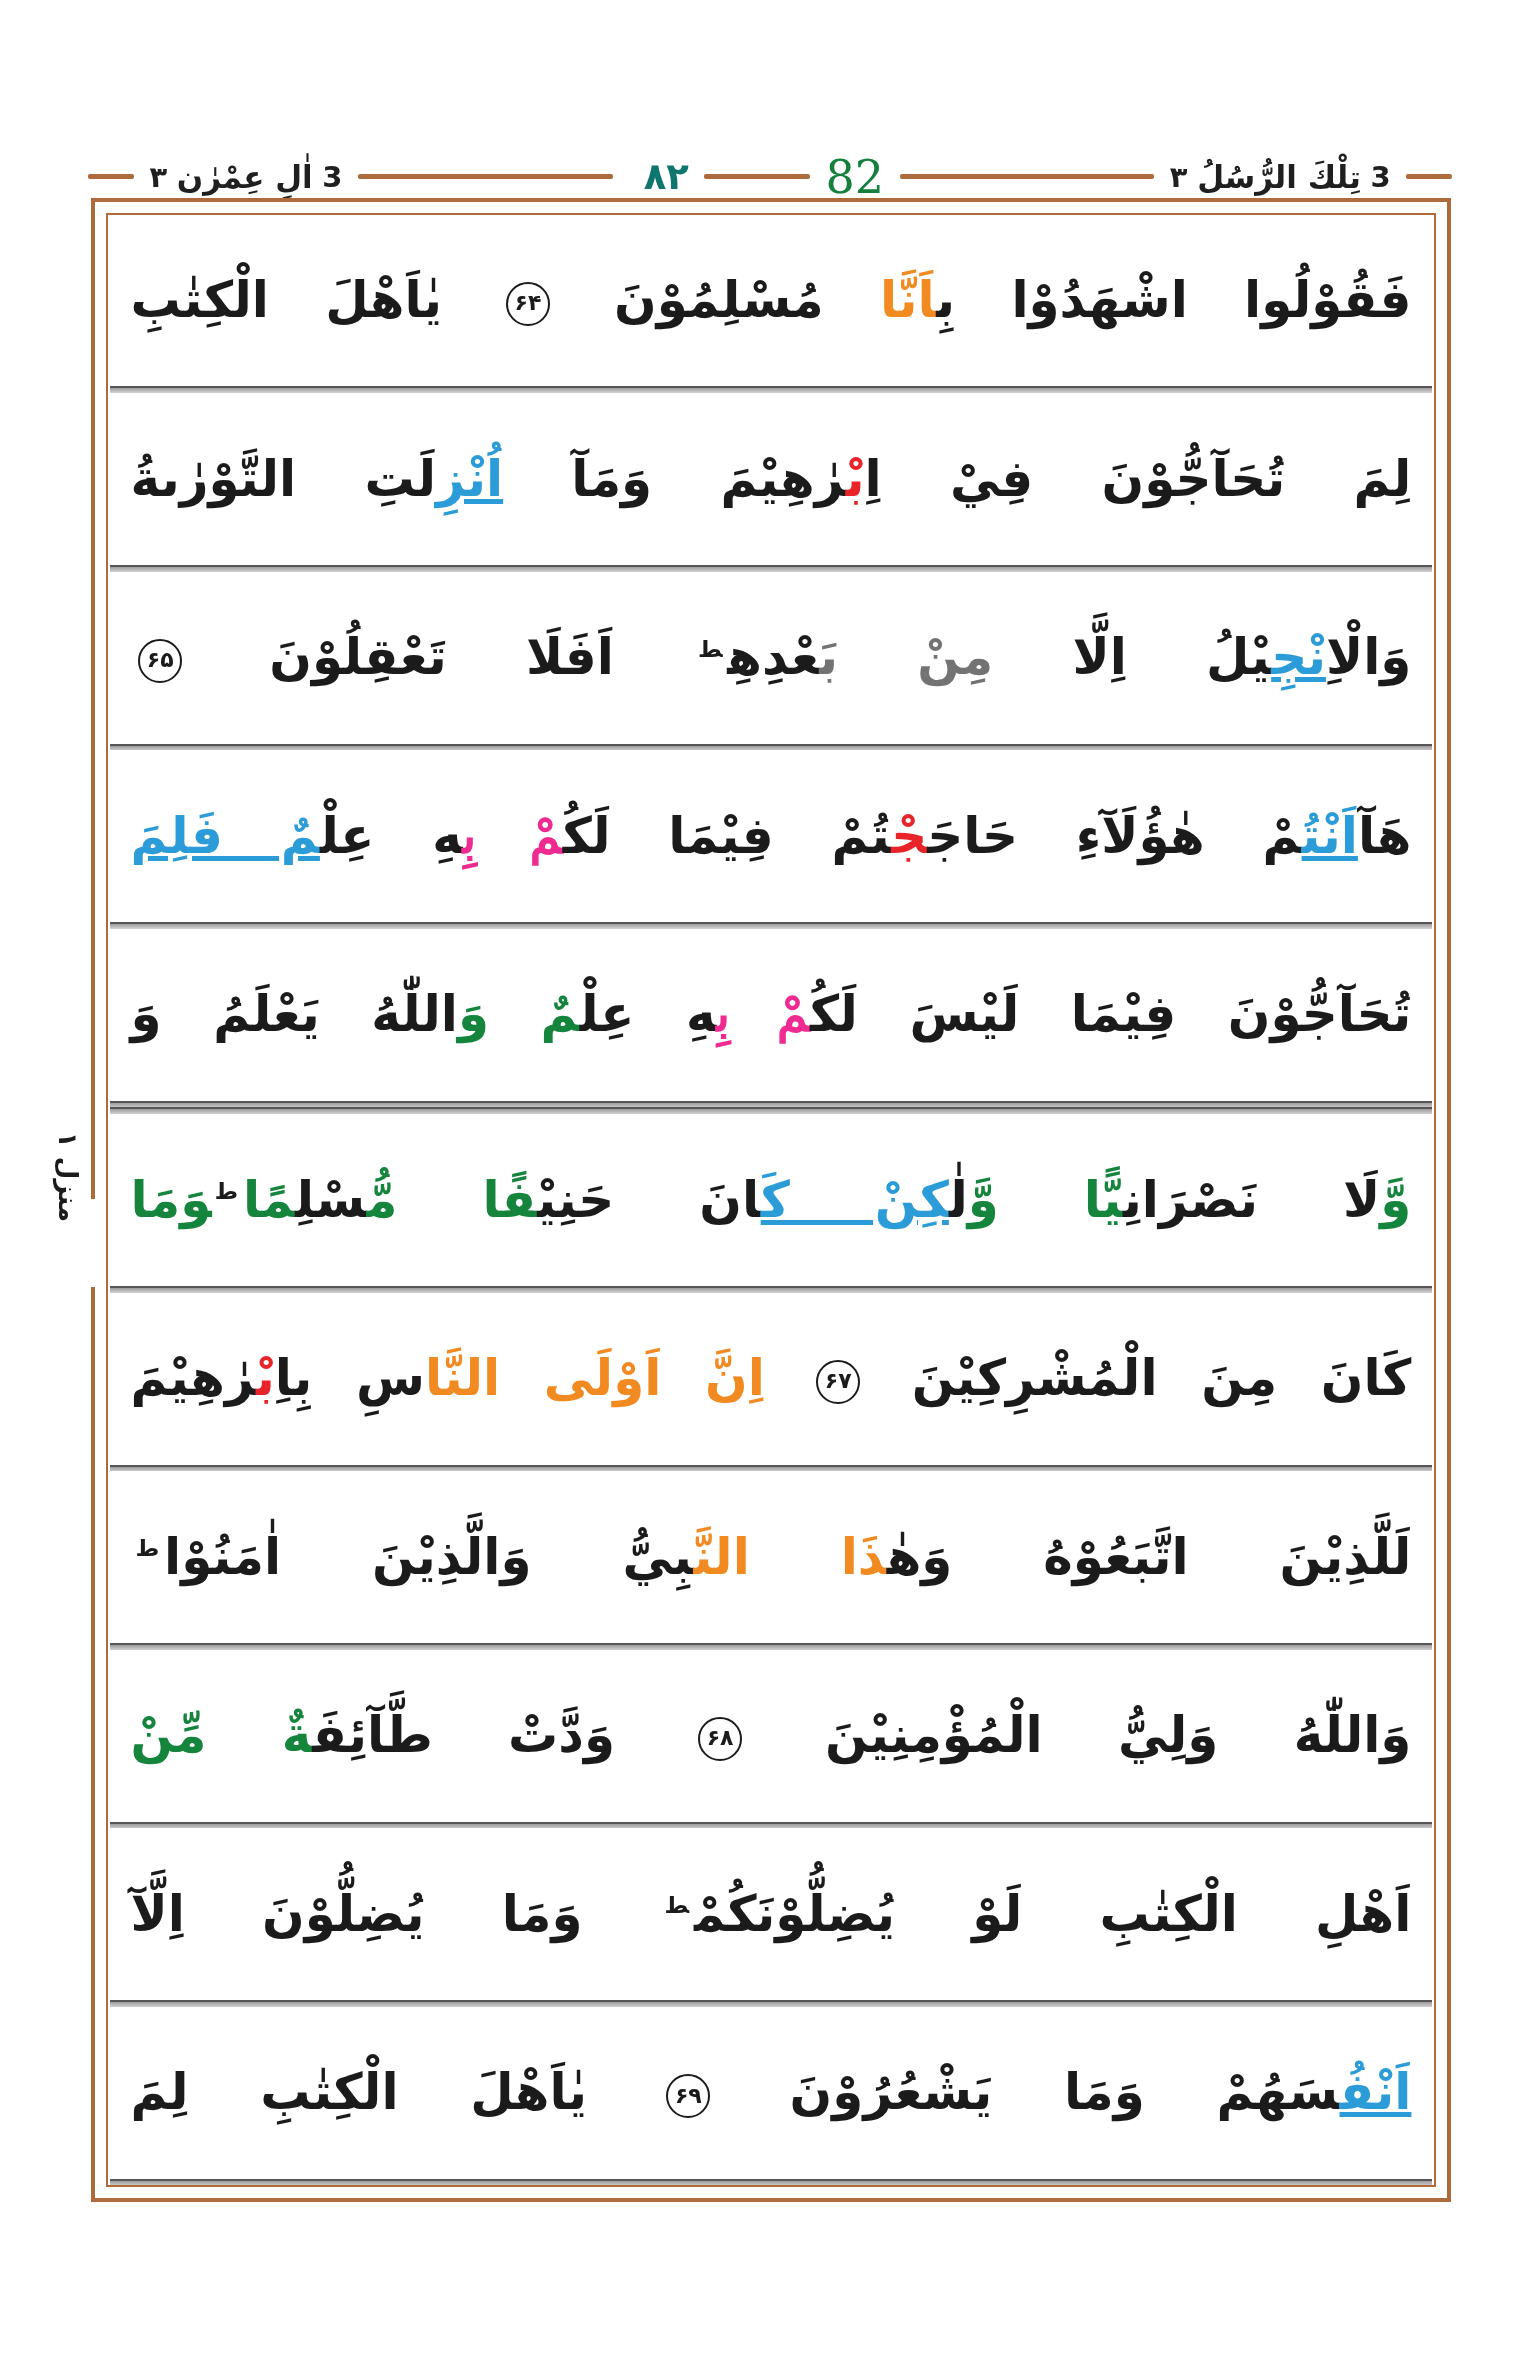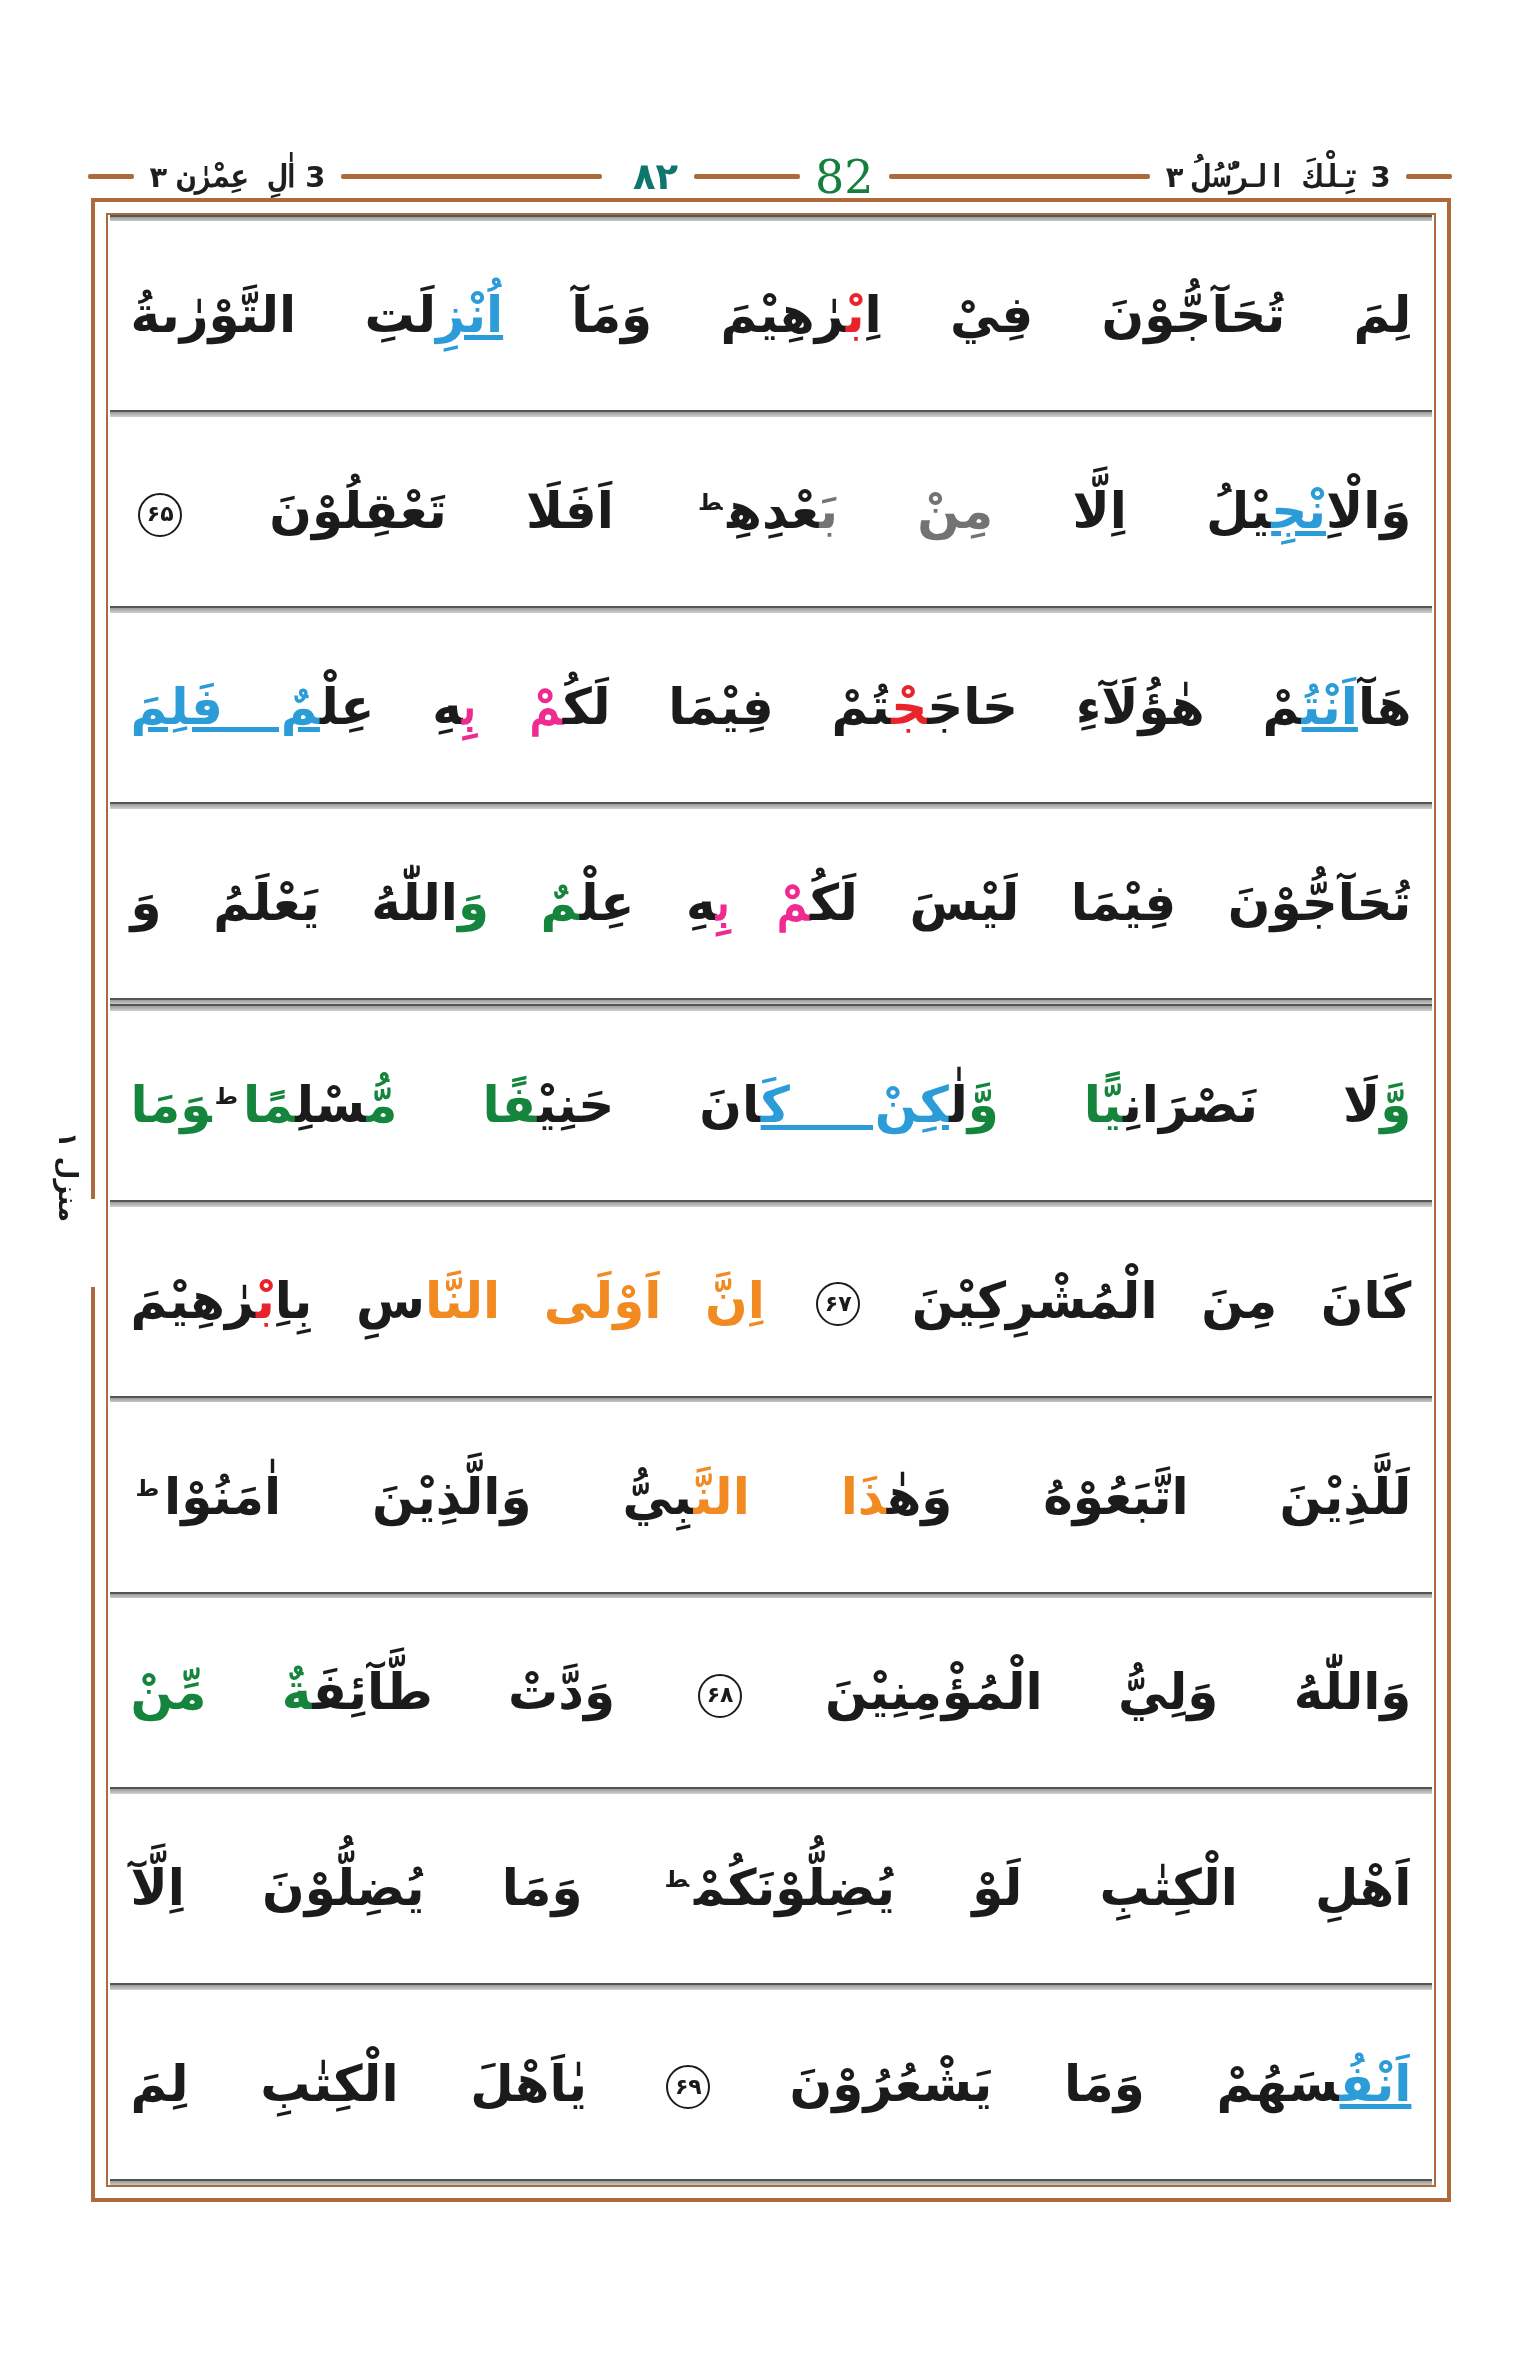--- a/index.html
+++ b/index.html
@@ -11,21 +11,21 @@
   .header{
     position:absolute;top:142px;left:88px;width:1364px;height:69px;
     display:flex;align-items:center;gap:15.4px;
   }
   .hdash{height:4.8px;background:#ad6b3c;border-radius:1.9px;}
   .hdash.s{width:46px;}
   .hdash.m{width:106px;}
   .hdash.f{flex:1;}
   .hlabel{display:flex;align-items:center;gap:9.6px;font-weight:bold;
           font-size:29px;color:#1f1f1f;white-space:nowrap;direction:ltr;}
-  .hlabel .arname{font-size:31px;font-family:Liberation Mono, monospace;}
+  .hlabel .arname{font-size:31px;}
   .pgnum-ar{font-size:37px;font-weight:bold;color:#0f766e;}
   .pgnum-en{font-size:46px;font-family:"DejaVu Serif", serif;color:#15803d;}
   
   .frame{
     position:absolute;left:91px;top:198px;width:1360px;height:2004px;
     border:4.8px solid #ad6b3c;box-sizing:border-box;padding:10.6px;background:#fff;
   }
   .frame-inner{
     width:100%;height:100%;border:2.9px solid #ad6b3c;box-sizing:border-box;
     display:flex;flex-direction:column;background:#fff;
@@ -79,20 +79,23 @@
   <div class="hlabel">
     <span>۳</span>
     <span class="arname">تِلْكَ الرُّسُلُ</span>
     <span>3</span>
   </div>
   <div class="hdash s"></div>
 </div>
 
 <div class="frame">
   <div class="frame-inner" id="lines-root">
+      <div class="line">
+        <div class="ltext"><span class="c-k">فَقُوْلُوا اشْهَدُوْا بِ</span><span class="c-o">اَنَّا</span><span class="c-k"> مُسْلِمُوْنَ </span><span class="seg-v">۶۴</span><span class="c-k"> يٰاَهْلَ الْكِتٰبِ</span></div>
+      </div>
       <div class="sep"></div>
       <div class="line">
         <div class="ltext"><span class="c-k">لِمَ تُحَآجُّوْنَ فِيْ اِ</span><span class="c-r">بْ</span><span class="c-k">رٰهِيْمَ وَمَآ </span><span class="c-b">اُنْزِ</span><span class="c-k">لَتِ التَّوْرٰىةُ</span></div>
       </div>
       <div class="sep"></div>
       <div class="line">
         <div class="ltext"><span class="c-k">وَالْاِ</span><span class="c-b">نْجِ</span><span class="c-k">يْلُ اِلَّا </span><span class="c-n">مِنْ بَ</span><span class="c-k">عْدِهِ</span><span class="seg-w">ط</span><span class="c-k"> اَفَلَا تَعْقِلُوْنَ </span><span class="seg-v">۶۵</span></div>
       </div>
       <div class="sep"></div>
       <div class="line">

